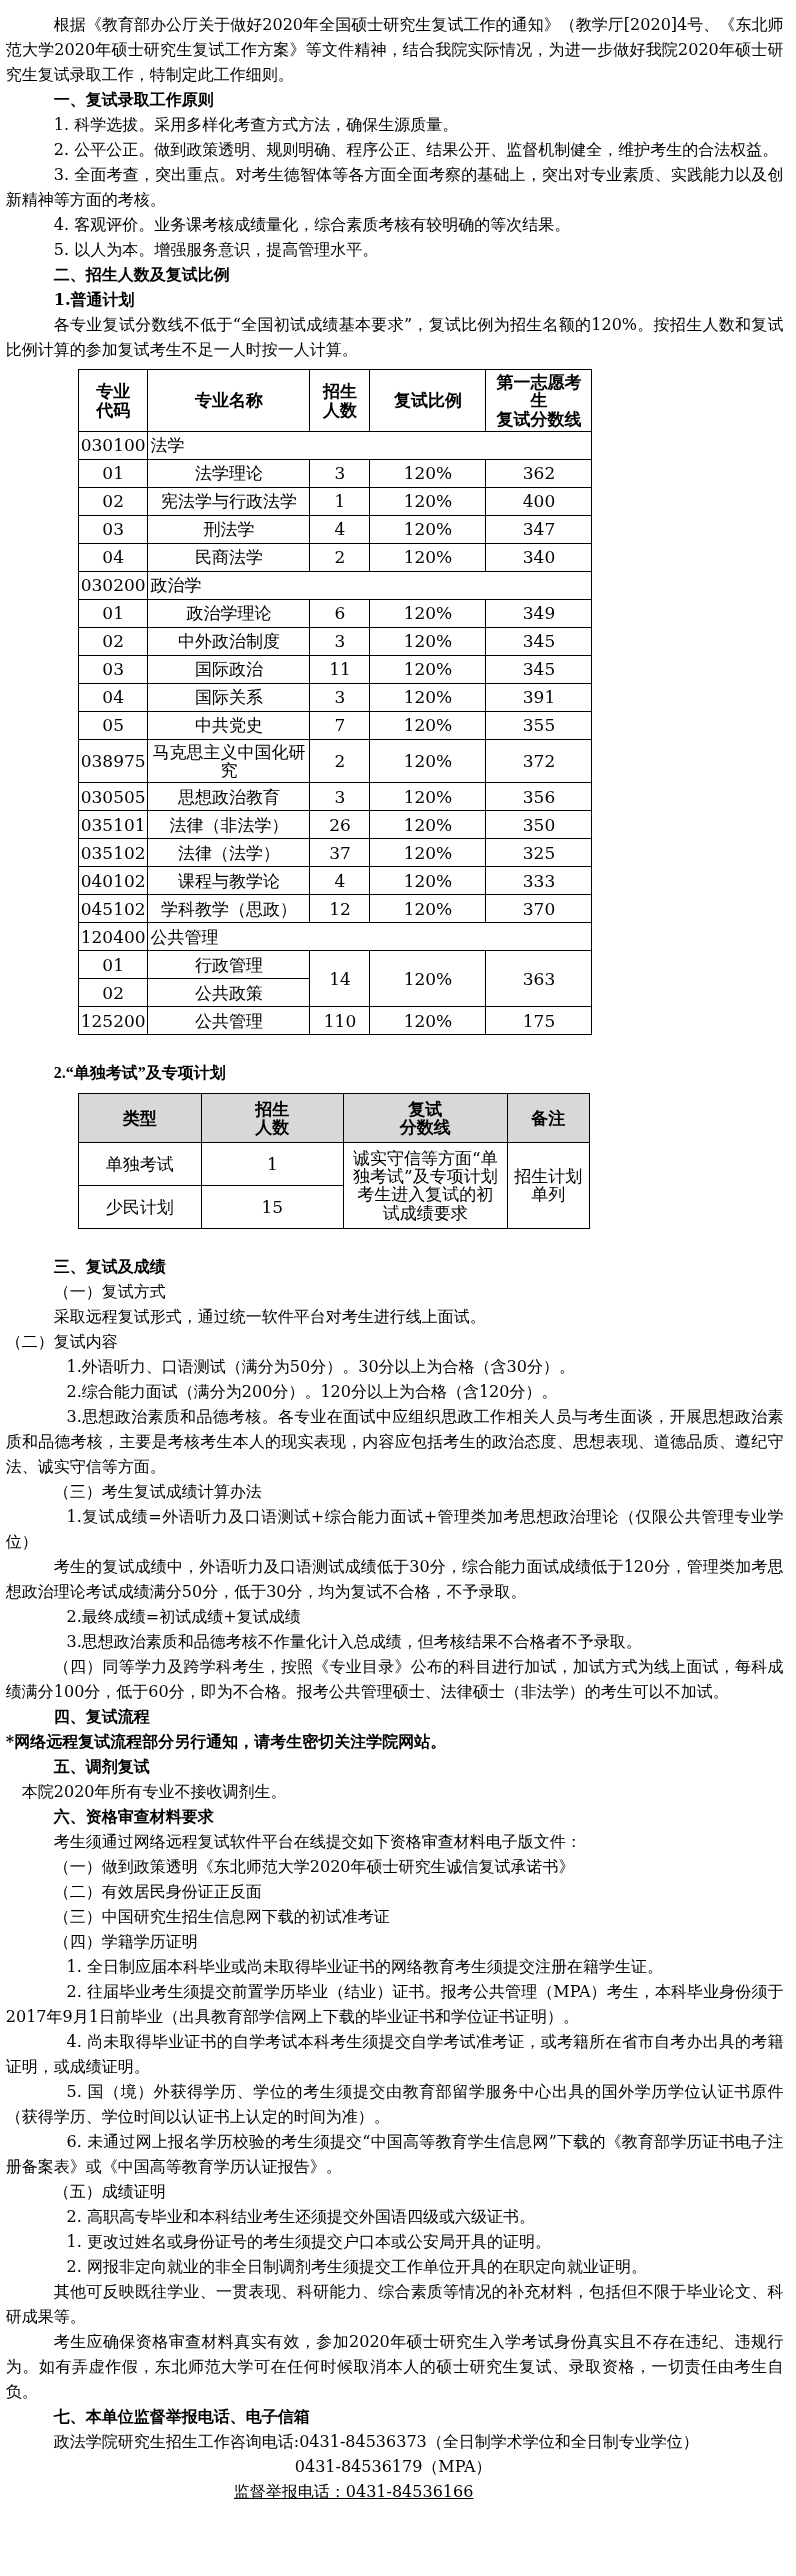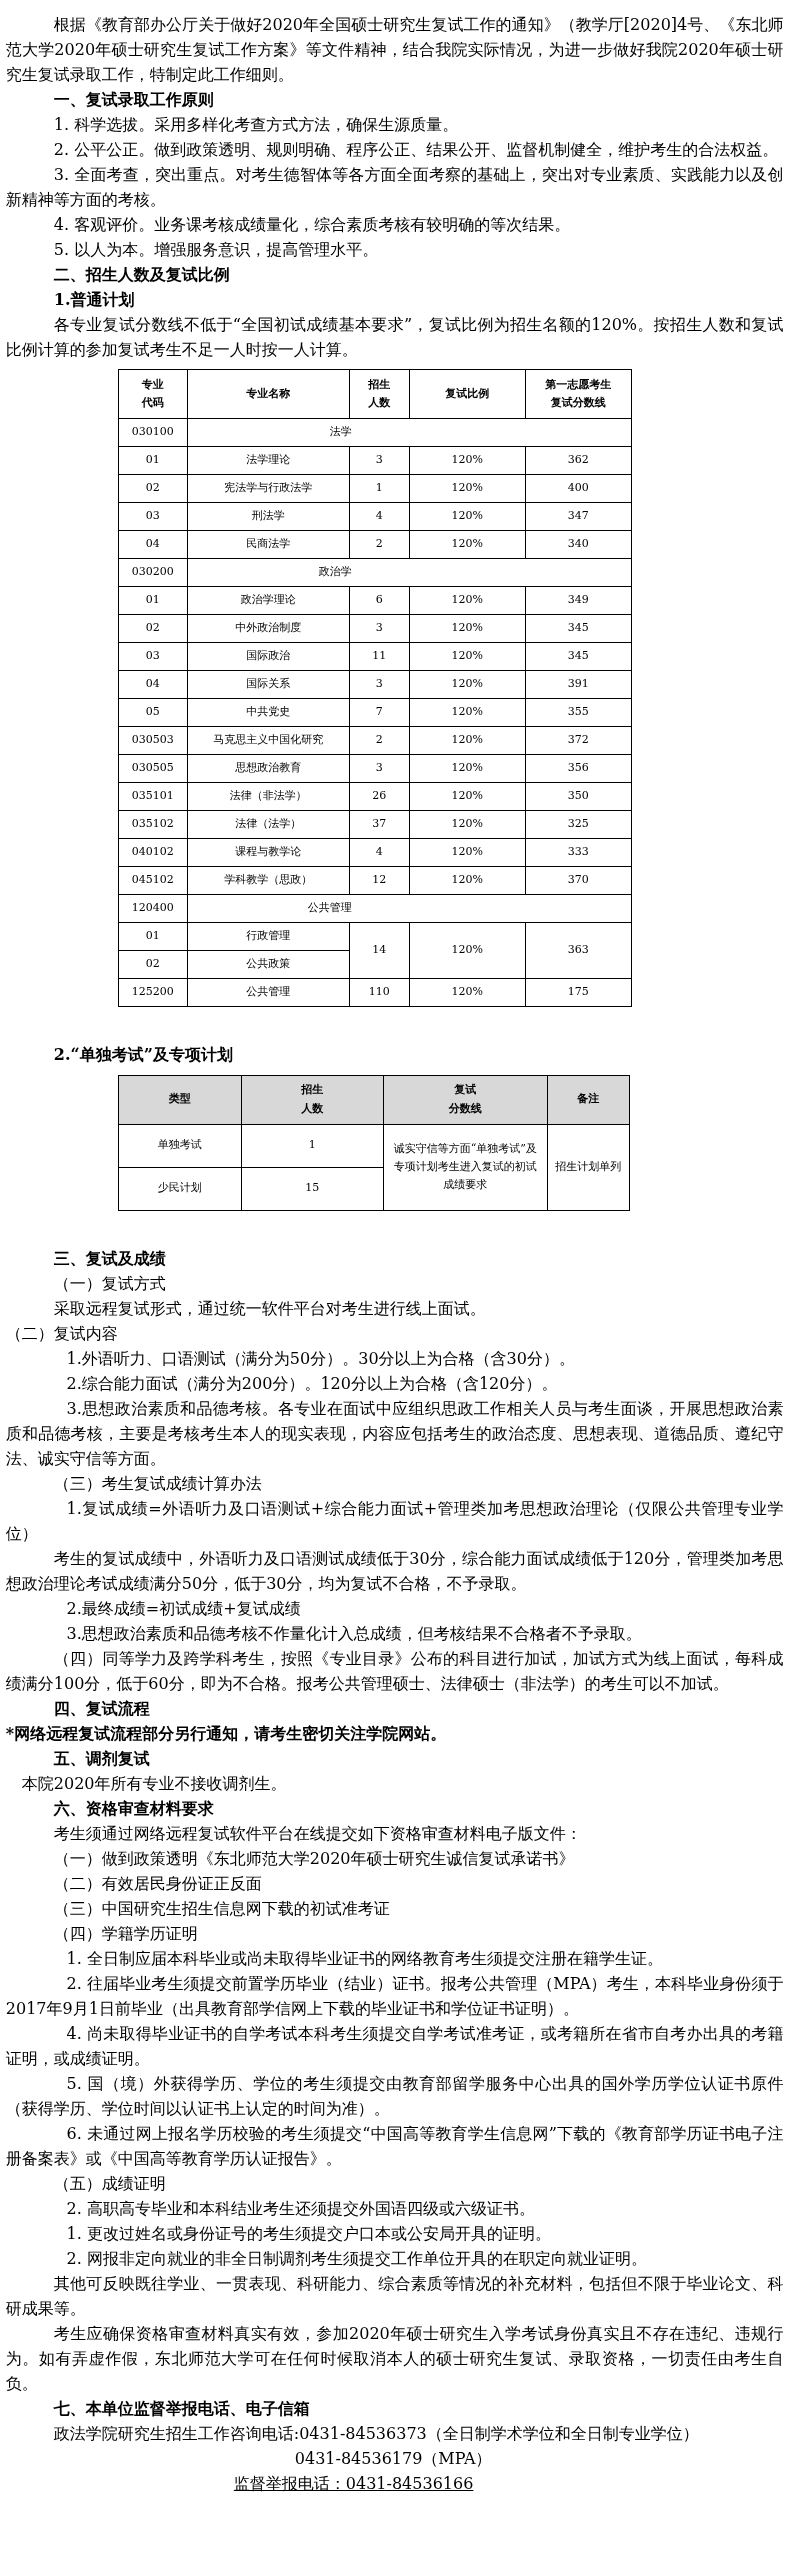--- a/index.html
+++ b/index.html
@@ -6,31 +6,31 @@
   body{font-family:"DejaVu Serif","Liberation Serif",serif;}
   .page{width:797px;box-sizing:border-box;padding:11.6px 13.5px 27px 5.8px;
         font-size:16px;line-height:25px;}
   p{margin:0;}
   .p{text-indent:3em;text-align:justify;}
   .h{text-indent:3em;font-weight:bold;}
   .sub{text-indent:3.8em;text-align:justify;}
   .p0{text-indent:0;text-align:justify;}
   .p1{text-indent:1em;text-align:justify;}
   .b{font-weight:bold;}
-  table{border-collapse:collapse;border:1.9px solid #000;font-size:11px;line-height:18.3px;
-        margin-top:7.7px;margin-left:112px;}
+  table{border-collapse:collapse;border:1.9px solid #000;font-size:17px;line-height:18.3px;
+        margin-top:7.7px;margin-left:72px;}
   td,th{border:1px solid #000;text-align:center;padding:2.9px 1.9px;vertical-align:middle;}
   th{font-weight:bold;white-space:pre-line;height:42px;}
   .t1 tbody tr{height:28px;}
   .grp{text-align:left;}
-  .grpname{display:inline-block;width:162px;text-align:right;}
+  .grpname{display:inline-block;width:162px;text-align:left;}
   .t2 th{background:#d8d8d8;}
   .t2 tbody tr{height:43px;}
   .t2 .scorecell{padding:3.9px 5.8px;}
-  .gap-top{margin-top:35px;}
+  .gap-top{margin-top:25px;font-family:Liberation Serif, serif;}
   .c1{text-indent:0;padding-left:289px;}
   .c2{text-indent:0;padding-left:228px;text-decoration:underline;}
 </style>
 </head>
 <body>
 
 <div class="page">
 
   <p class="p">根据《教育部办公厅关于做好2020年全国硕士研究生复试工作的通知》（教学厅[2020]4号、《东北师范大学2020年硕士研究生复试工作方案》等文件精神，结合我院实际情况，为进一步做好我院2020年硕士研究生复试录取工作，特制定此工作细则。</p>
 
@@ -131,21 +131,21 @@
         <td>391</td>
       </tr>
       <tr>
         <td>05</td>
         <td>中共党史</td>
         <td>7</td>
         <td>120%</td>
         <td>355</td>
       </tr>
       <tr>
-        <td>030503</td>
+        <td>038975</td>
         <td>马克思主义中国化研究</td>
         <td>2</td>
         <td>120%</td>
         <td>372</td>
       </tr>
       <tr>
         <td>030505</td>
         <td>思想政治教育</td>
         <td>3</td>
         <td>120%</td>

